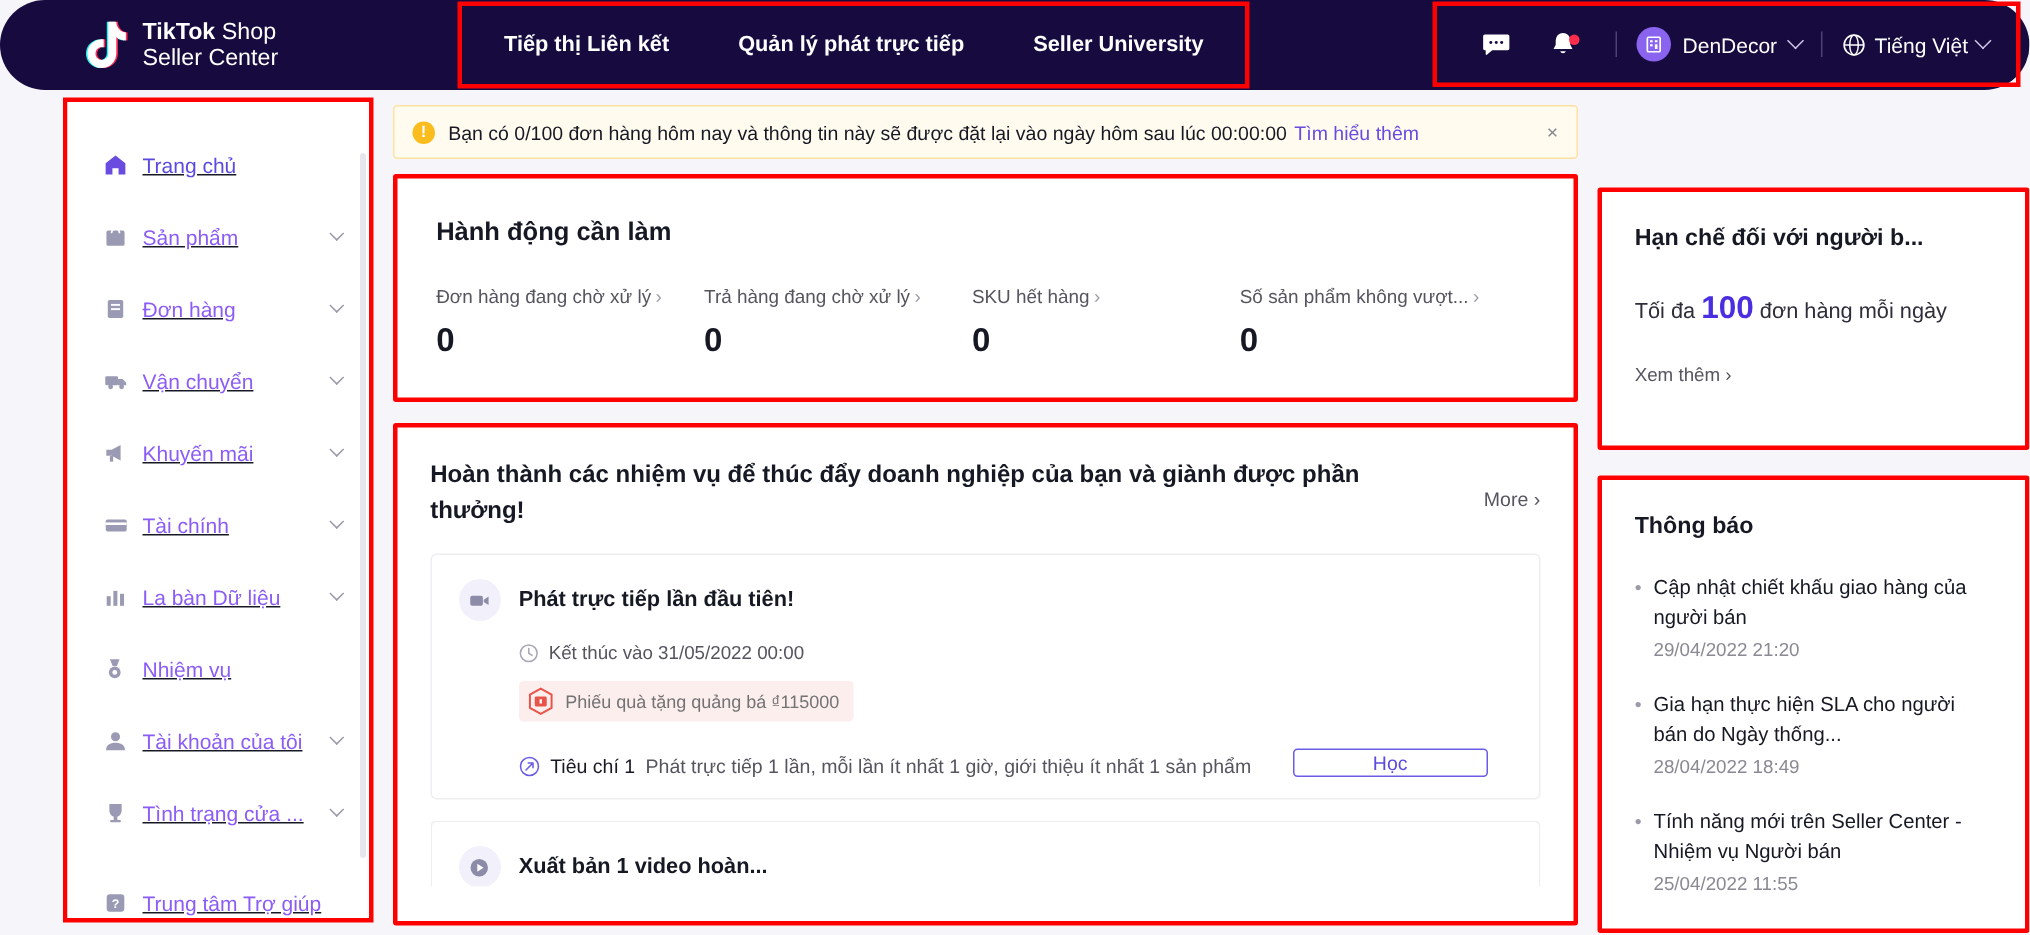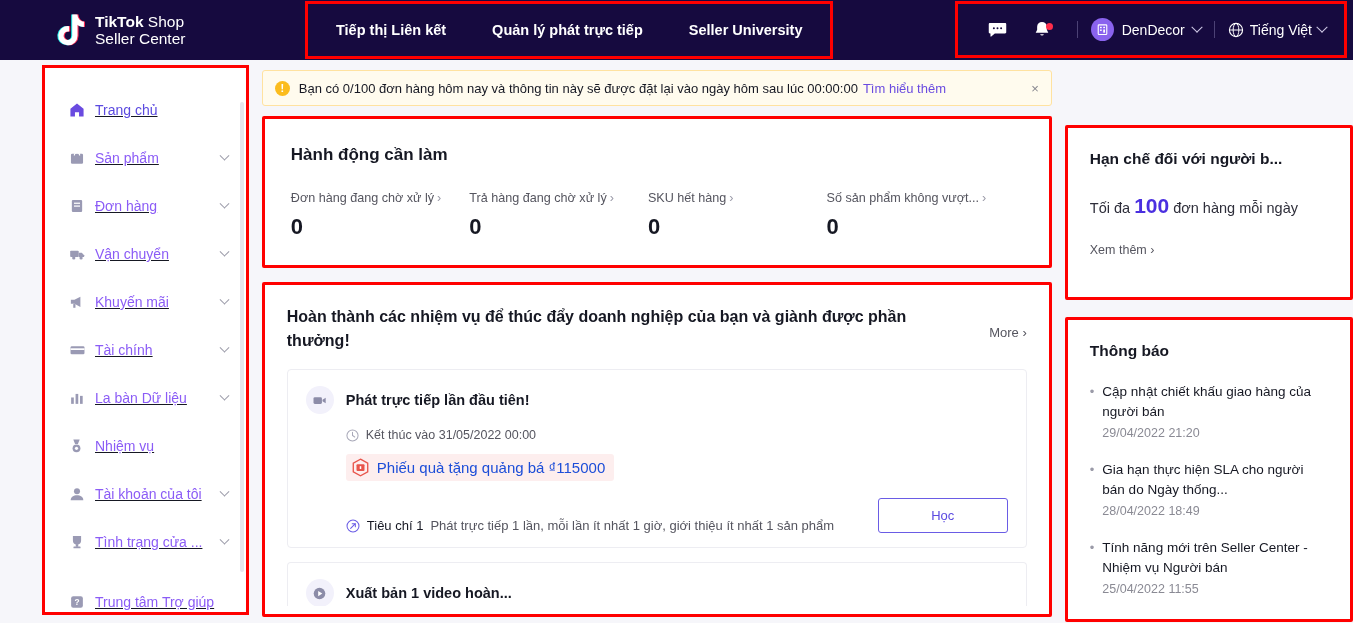--- a/index.html
+++ b/index.html
@@ -10,20 +10,21 @@
     background: #f6f6fa;
     color: #161823;
   }
 
   
   .topbar {
     height: 60px; width: 100%;
     background: #160a3f;
     display: flex; align-items: center;
     position: relative;
+    border-radius: 30px;
   }
   .brand { display: flex; align-items: center; gap: 9px; padding-left: 56px; width: 270px; }
   .brand-note { width: 30px; height: 34px; position: relative; flex: 0 0 auto; }
   .brand-note svg { display:block; }
   .brand-text { color: #fff; line-height: 1.12; }
   .brand-l1 { font-size: 15.5px; font-weight: 700; }
   .brand-l1 span.reg { font-weight: 400; }
   .brand-l2 { font-size: 15.5px; font-weight: 400; }
 
   .topnav {
@@ -164,30 +165,30 @@
     flex: 0 0 auto;
   }
   .task-name { font-size: 14.5px; font-weight: 700; color: #161823; }
   .task-row { display: flex; align-items: center; gap: 7px; margin-top: 14px; margin-left: 40px; }
   .task-meta { font-size: 12.5px; color: #55555f; }
   .voucher {
     display: inline-flex; align-items: center; gap: 7px;
     background: #fdeeee; border-radius: 3px; padding: 4px 9px 4px 5px;
     margin-top: 12px; margin-left: 40px;
   }
-  .voucher-text { font-size: 15px; color: #1d4ed8; }
+  .voucher-text { font-size: 12px; color: #737373; }
   .crit-row {
     display: flex; align-items: flex-end; gap: 7px;
     margin-top: 17px; margin-left: 40px;
   }
   .crit-n { font-size: 13px; color: #161823; white-space: nowrap; }
   .crit-d { font-size: 13px; color: #55555f; white-space: nowrap; }
   .learn-btn {
-    margin-left: auto; 
-    width: 130px; height: 35px; border: 1px solid #6a5ce5;
+    margin-left: auto; margin-right: 16px;
+    width: 130px; height: 19px; border: 1px solid #6a5ce5;
     border-radius: 3px; color: #5b4ae0; font-size: 13px;
     background: #fff; cursor: pointer;
     display: flex; align-items: center; justify-content: center;
   }
   .task-box2 {
     border: 1px solid #ededf2; border-top-left-radius: 4px; border-top-right-radius: 4px;
     border-bottom: none;
     margin-top: 14px; padding: 16px 18px 0 18px; height: 44px; overflow: hidden;
   }
   .task-name2 { font-size: 14.5px; font-weight: 700; color: #161823; }

